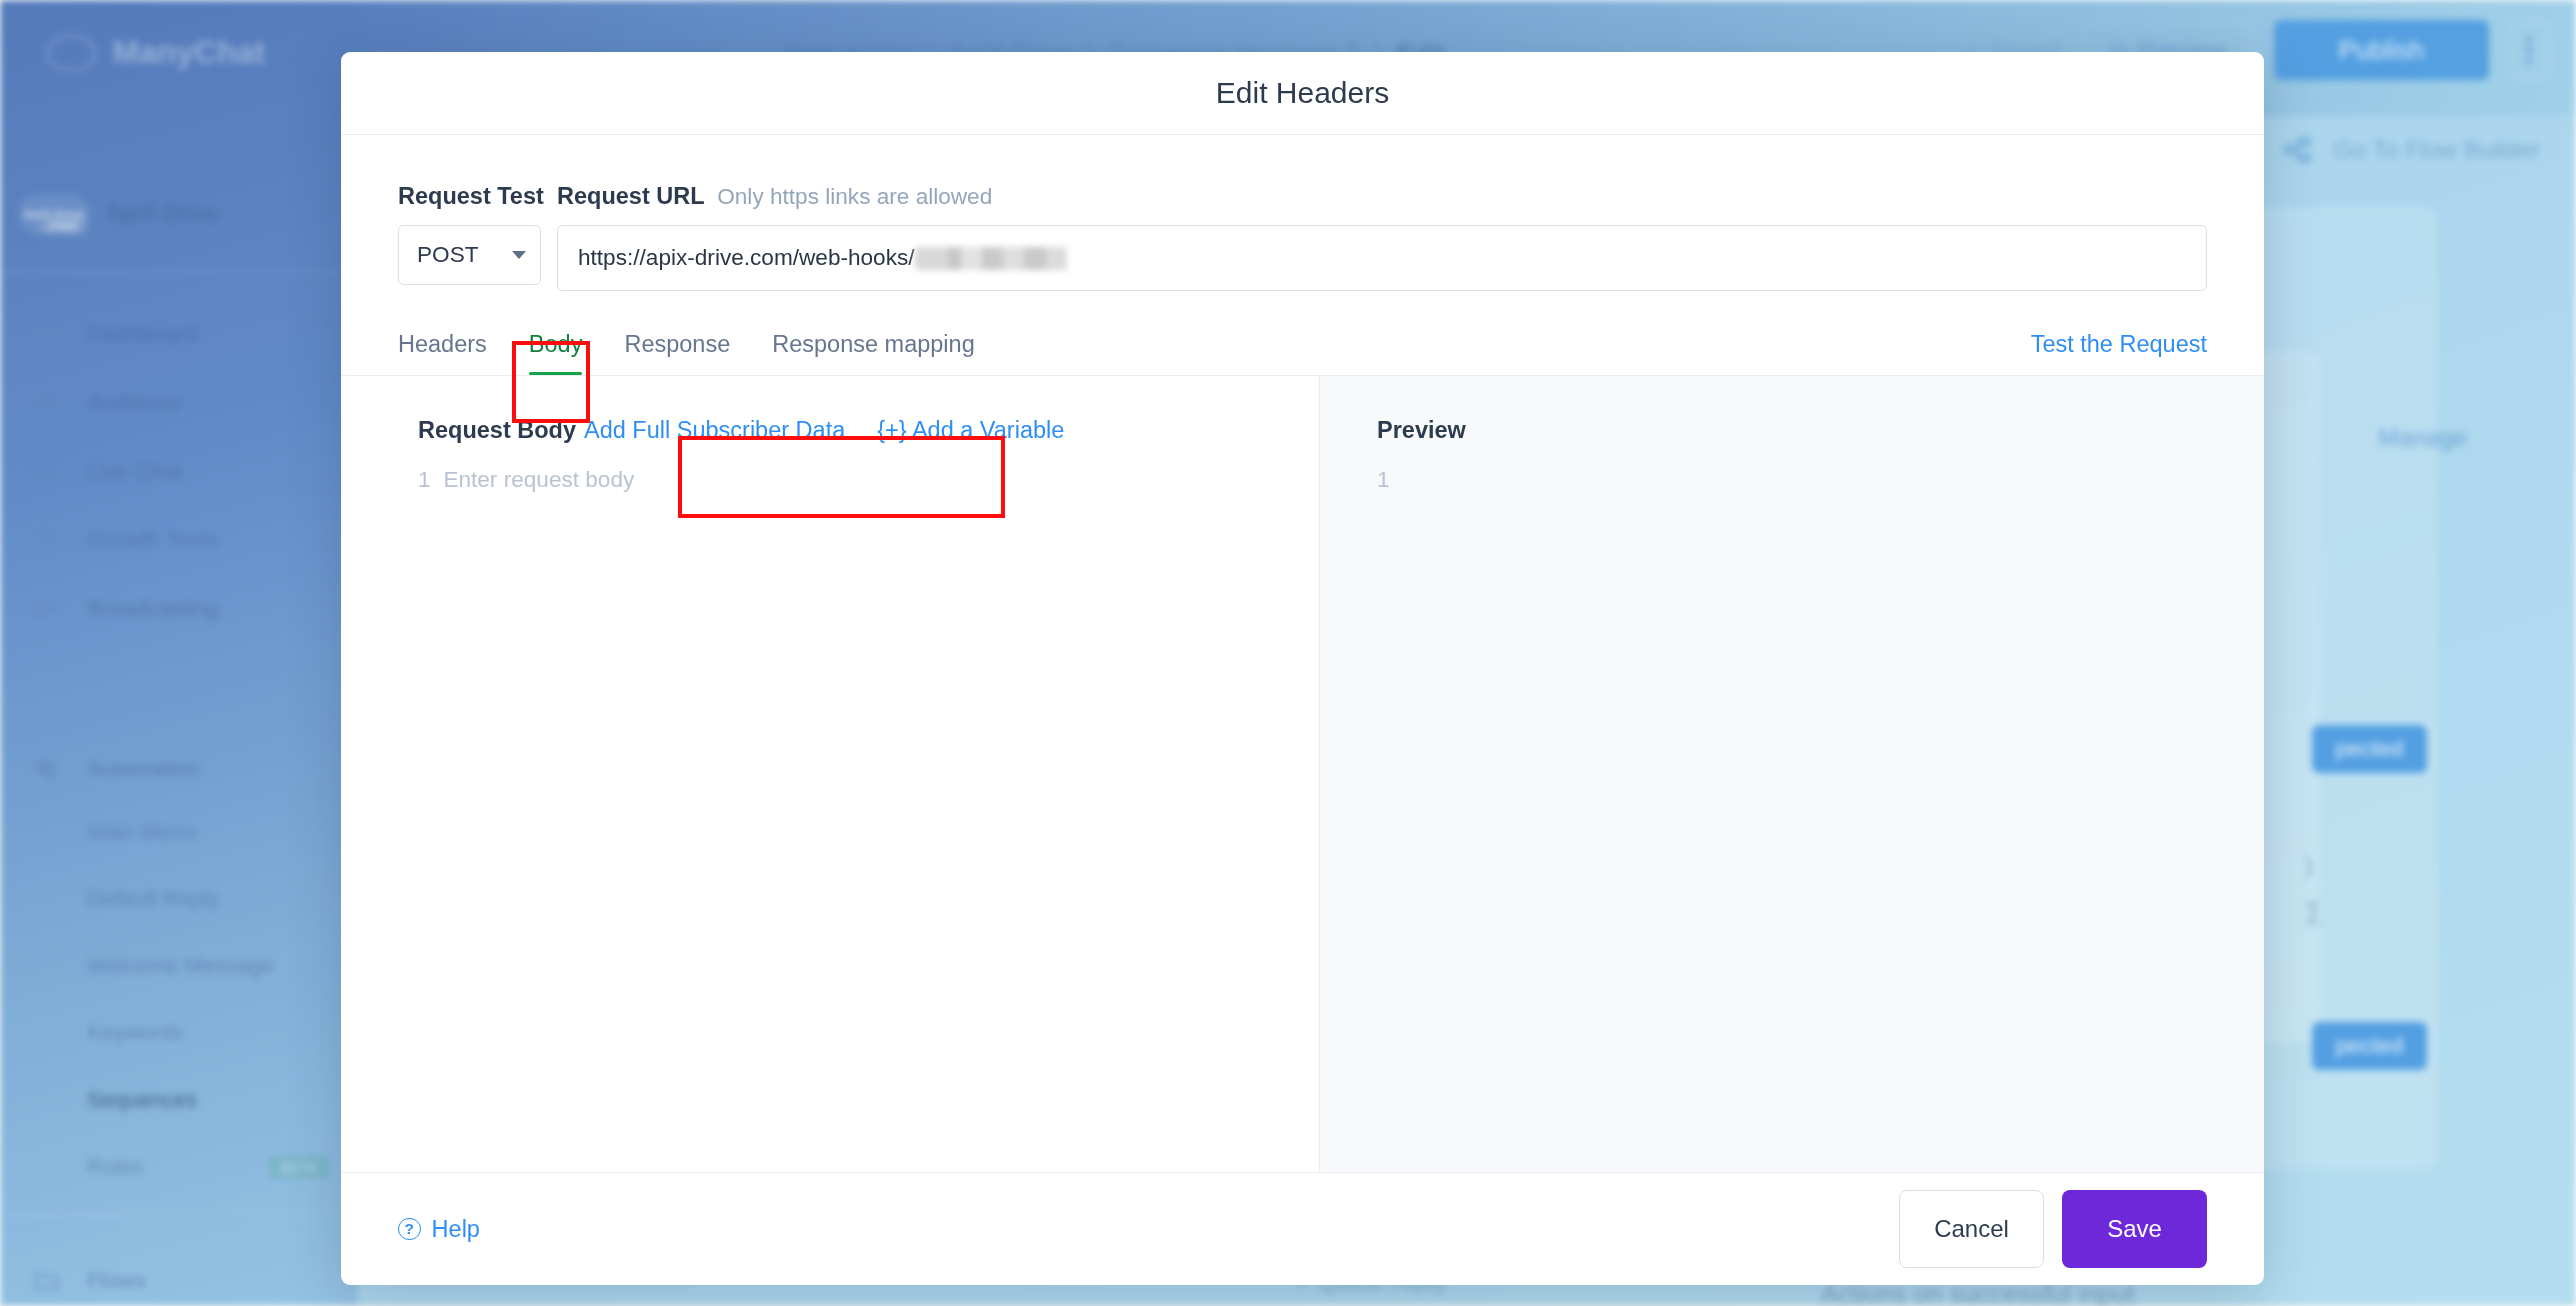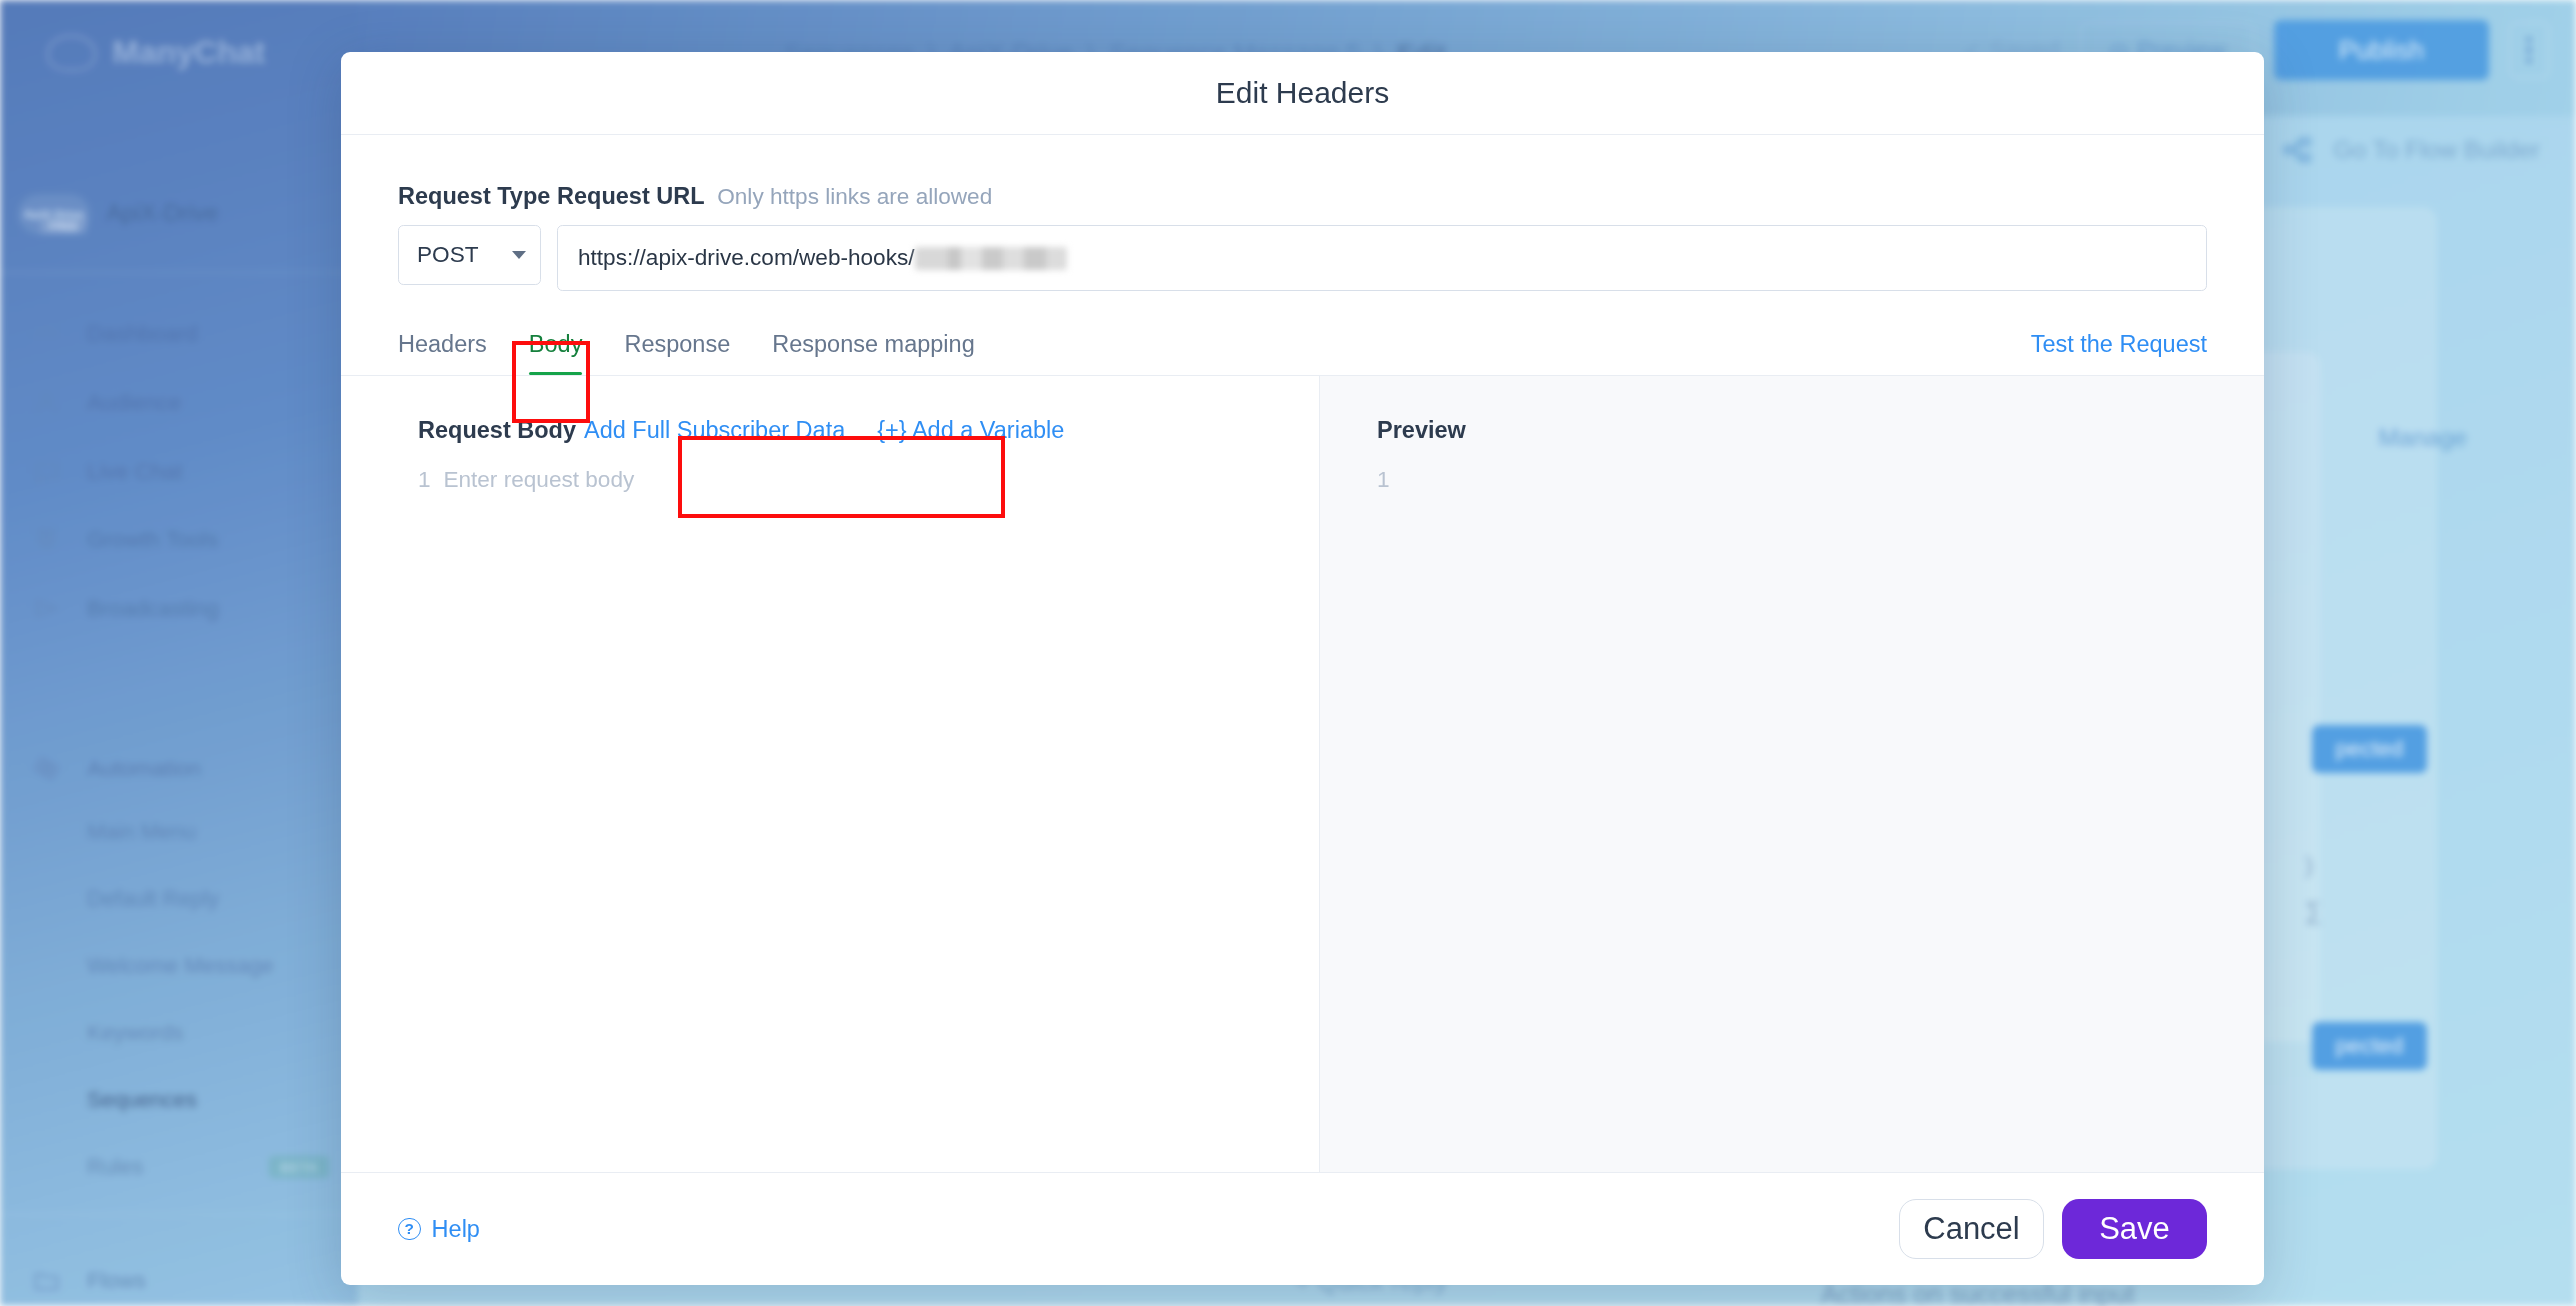--- a/index.html
+++ b/index.html
@@ -240,21 +240,21 @@
     display: flex; align-items: center; gap: 11px;
     color: #2f8ef4; font-size: 23.5px; cursor: pointer;
   }
   .help-circle {
     width: 22.6px; height: 22.6px; border-radius: 50%;
     border: 1.8px solid #2f8ef4; color: #2f8ef4;
     font-size: 15.4px; line-height: 19px; text-align: center; font-weight: 700;
   }
   .footer-actions { display: flex; align-items: center; gap: 18px; }
   .btn {
-    height: 60px; border-radius: 17px; font-size: 31px;
+    height: 78px; border-radius: 8px; font-size: 24px;
     display: flex; align-items: center; justify-content: center;
     cursor: pointer; border: 0.9px solid transparent;
   }
   .btn-cancel { background: #fff; border-color: #d8dfe9; color: #2d3b4e; width: 145px; }
   .btn-save { background: #6d28d9; color: #fff; width: 145px; }
 
   
   .annot {
     position: absolute; border: 4.5px solid #fd0d0d;
     pointer-events: none; background: transparent;
@@ -414,21 +414,21 @@
 <div id="modal">
 
   <div class="modal-header">
     <div class="modal-title">Edit Headers</div>
   </div>
 
   <div class="modal-body">
 
     <div class="field-row">
       <div class="field-type">
-        <div class="field-label">Request Type</div>
+        <div class="field-label">Request Test</div>
         <div class="select-box">
           <span>POST</span>
           <span class="caret"></span>
         </div>
       </div>
       <div class="field-url">
         <div class="field-label">
           <span>Request URL</span>
           <span class="field-hint">Only https links are allowed</span>
         </div>

